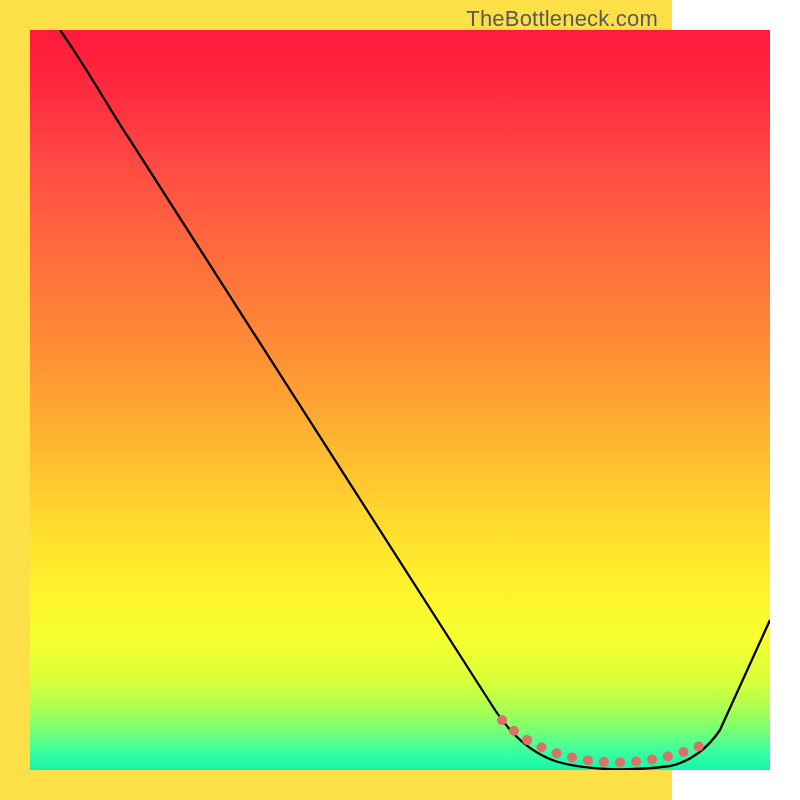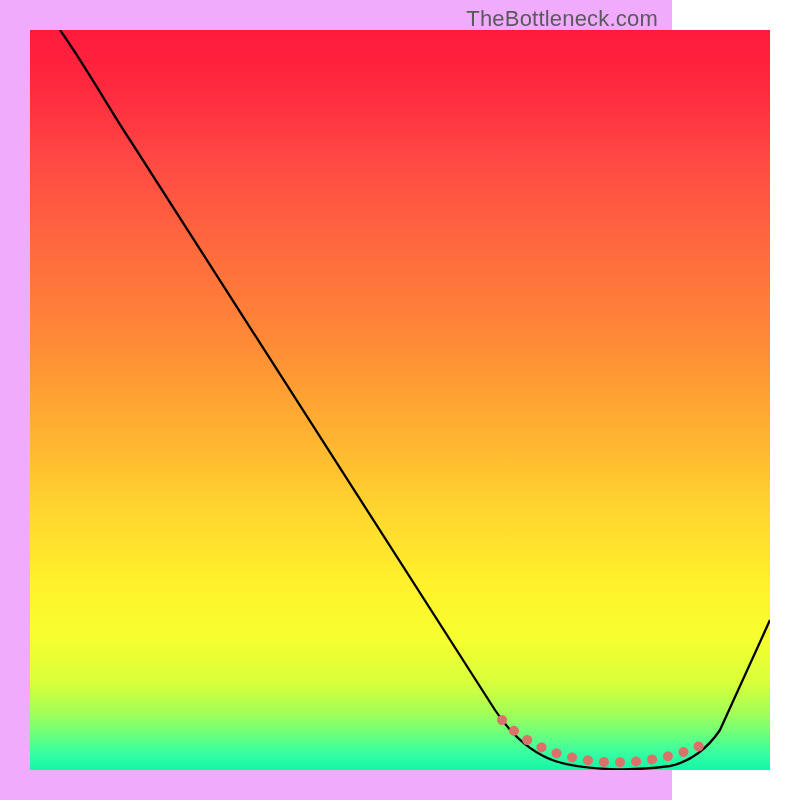--- a/index.html
+++ b/index.html
@@ -1,16 +1,16 @@
 <!DOCTYPE html>
 <html><head>
 <meta charset="utf-8">
 <style>
   html,body{margin:0;padding:0;width:800px;height:800px;overflow:hidden}
-  .stage{position:relative;width:672px;height:800px;background:#f0abfc}
+  .stage{position:relative;width:672px;height:800px;background:#fde047}
   .plot{position:absolute;left:30px;top:30px;width:740px;height:740px;overflow:hidden}
   .gradient{position:absolute;inset:0;
     background:linear-gradient(to bottom,
       #ff1a3c 0%,
       #ff2a3f 8%,
       #ff4a44 18%,
       #ff6b3d 30%,
       #ff8a36 42%,
       #ffb331 55%,
       #ffd92e 66%,

